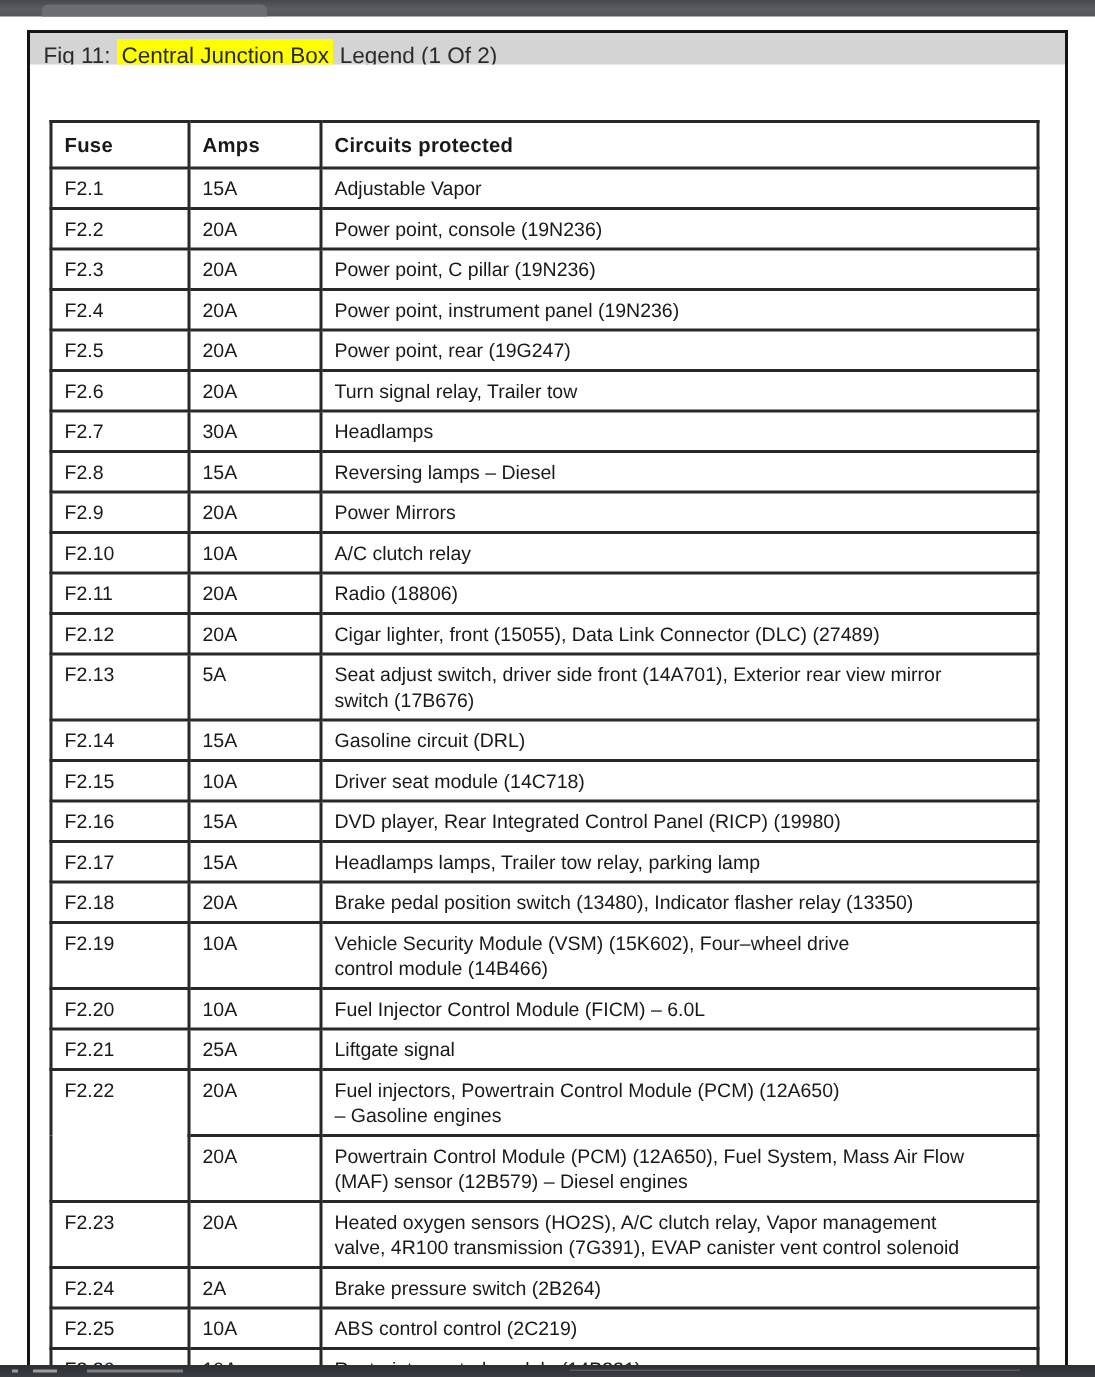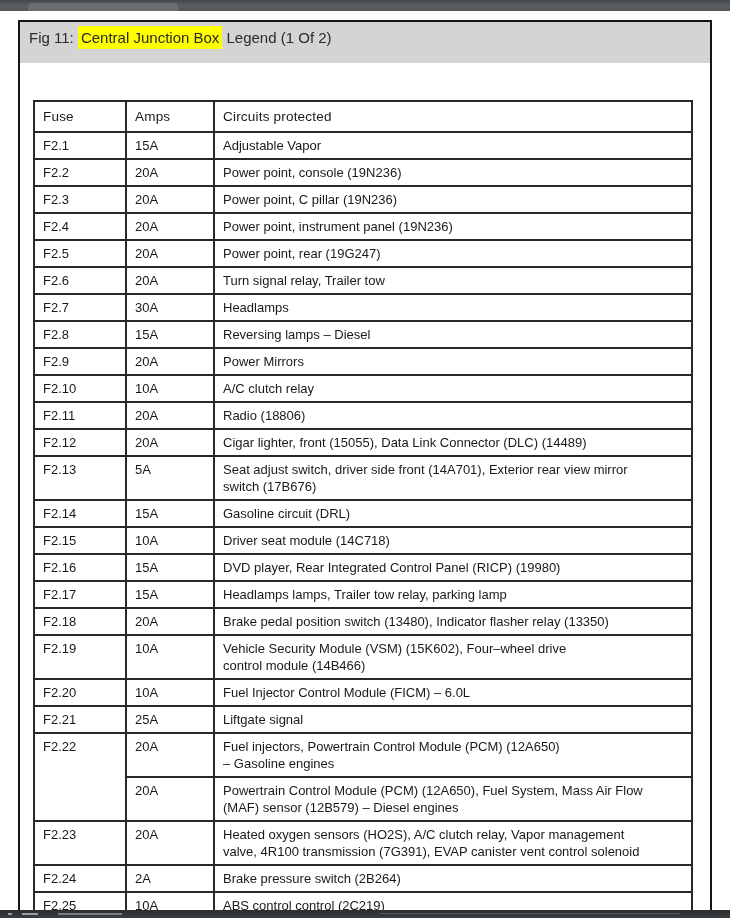--- a/index.html
+++ b/index.html
@@ -50,21 +50,21 @@
     position: absolute;
     left: 18px; top: 20px;
     width: 694px; height: 898px;
     background: #ffffff;
     border: 2px solid #141414;
     border-bottom: none;
     box-sizing: border-box;
     z-index: 1;
   }
   .fig-header {
-    height: 41px;
+    height: 21px;
     background: #d4d4d4;
     font-size: 15px;
     color: #2a2a2a;
     line-height: 31px;
     padding-left: 9px;
     white-space: nowrap;
     overflow: hidden;
   }
   .fig-header .hl {
     background: #ffff00;
@@ -88,21 +88,21 @@
     border: 2px solid #262626;
     vertical-align: top;
     text-align: left;
     line-height: 17px;
     padding: 4px 8px;
     overflow: hidden;
   }
   table.fusetable th {
     font-size: 13.5px;
     padding: 6px 8px;
-    font-weight: normal;
+    font-weight: bold;
     letter-spacing: .2px;
   }
   col.c-fuse { width: 92px; }
   col.c-amps { width: 88px; }
   col.c-circ { width: 478px; }
   td.circuits-cell { white-space: pre-line; }
 </style>
 </head>
 <body>
 
@@ -181,21 +181,21 @@
             <td class="circuits-cell">A/C clutch relay</td>
           </tr>
           <tr>
             <td class="fuse-cell">F2.11</td>
             <td class="amps-cell">20A</td>
             <td class="circuits-cell">Radio (18806)</td>
           </tr>
           <tr>
             <td class="fuse-cell">F2.12</td>
             <td class="amps-cell">20A</td>
-            <td class="circuits-cell">Cigar lighter, front (15055), Data Link Connector (DLC) (14489)</td>
+            <td class="circuits-cell">Cigar lighter, front (15055), Data Link Connector (DLC) (27489)</td>
           </tr>
           <tr>
             <td class="fuse-cell">F2.13</td>
             <td class="amps-cell">5A</td>
             <td class="circuits-cell">Seat adjust switch, driver side front (14A701), Exterior rear view mirror
 switch (17B676)</td>
           </tr>
           <tr>
             <td class="fuse-cell">F2.14</td>
             <td class="amps-cell">15A</td>

